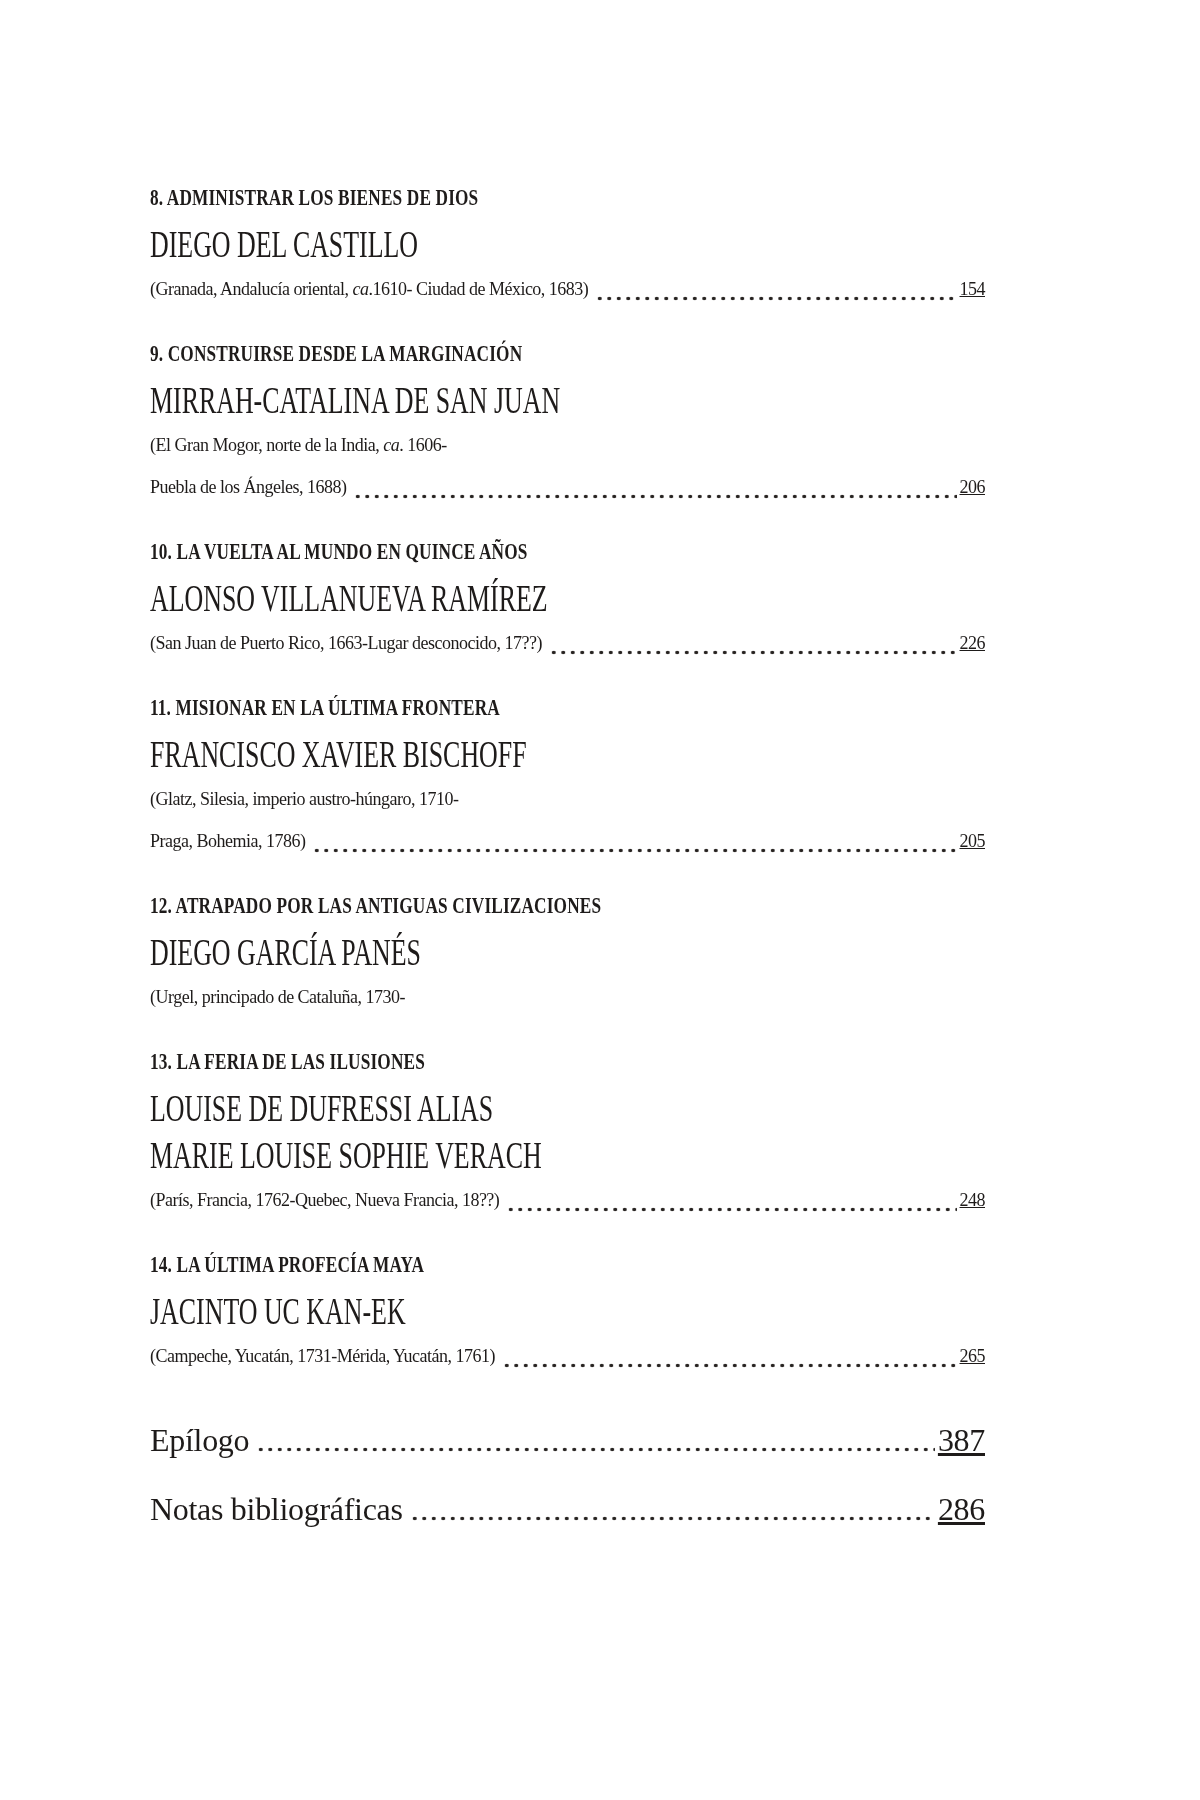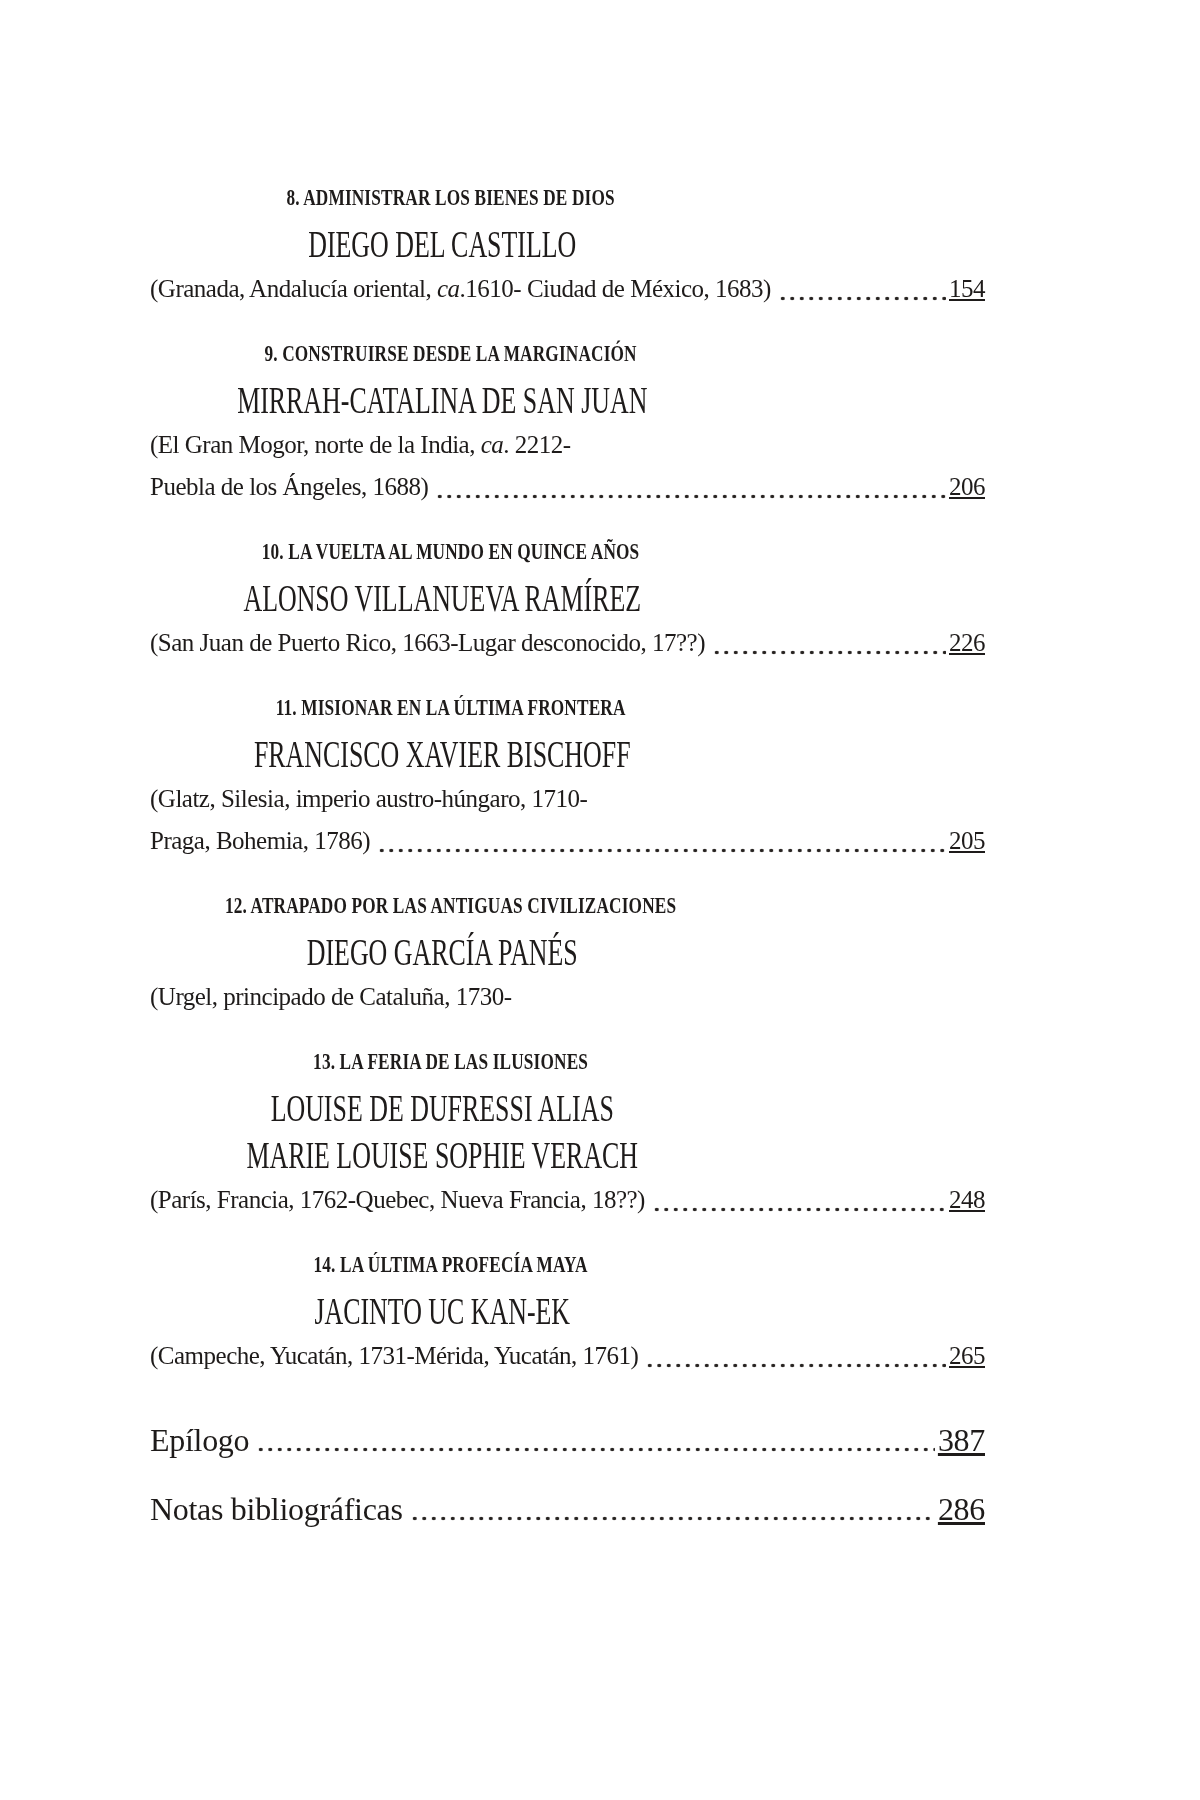--- a/index.html
+++ b/index.html
@@ -11,21 +11,20 @@
   body{
     background:var(--paper);
     color:var(--ink);
     font-family:"Liberation Serif","DejaVu Serif",serif;
     overflow:hidden;
   }
   .page{
     position:relative;
     width:1200px;height:1286px;
     padding:182px 215px 0 150px; 
-    text-align:center;
   }
   .entry{margin-bottom:28px;}
   .heading{
     font-weight:700;
     font-size:24px;
     line-height:30px;
     letter-spacing:.2px;
     white-space:nowrap;
     transform:scaleX(.72);
     transform-origin:0 50%;
@@ -34,21 +33,21 @@
   .name{
     font-size:37px;
     line-height:47px;
     white-space:nowrap;
     transform:scaleX(.70);
     transform-origin:0 50%;
   }
   .detail-line{
     display:flex;
     align-items:baseline;
-    font-size:25px;
+    font-size:18px;
     line-height:42px;
     letter-spacing:-.5px;
   }
   .detail-text{white-space:pre;flex:0 0 auto;}
   .detail-text .it{font-style:italic;}
   .leader{
     flex:1 1 0;
     min-width:0;
     height:5px;
     align-self:flex-end;
@@ -81,21 +80,21 @@
         <div class="detail-line">
           <span class="detail-text"><span>(Granada, Andalucía oriental, </span><span class="it">ca</span><span>.1610- Ciudad de México, 1683)</span></span>
           <span class="leader"></span>
           <span class="page-num">154</span>
         </div>
       </div>
       <div class="entry">
         <div class="heading">9. CONSTRUIRSE DESDE LA MARGINACIÓN</div>
         <div class="name">MIRRAH-CATALINA DE SAN JUAN</div>
         <div class="detail-line">
-          <span class="detail-text"><span>(El Gran Mogor, norte de la India, </span><span class="it">ca</span><span>. 2212-</span></span>
+          <span class="detail-text"><span>(El Gran Mogor, norte de la India, </span><span class="it">ca</span><span>. 1606-</span></span>
         </div>
         <div class="detail-line">
           <span class="detail-text"><span>Puebla de los Ángeles, 1688)</span></span>
           <span class="leader"></span>
           <span class="page-num">206</span>
         </div>
       </div>
       <div class="entry">
         <div class="heading">10. LA VUELTA AL MUNDO EN QUINCE AÑOS</div>
         <div class="name">ALONSO VILLANUEVA RAMÍREZ</div>

